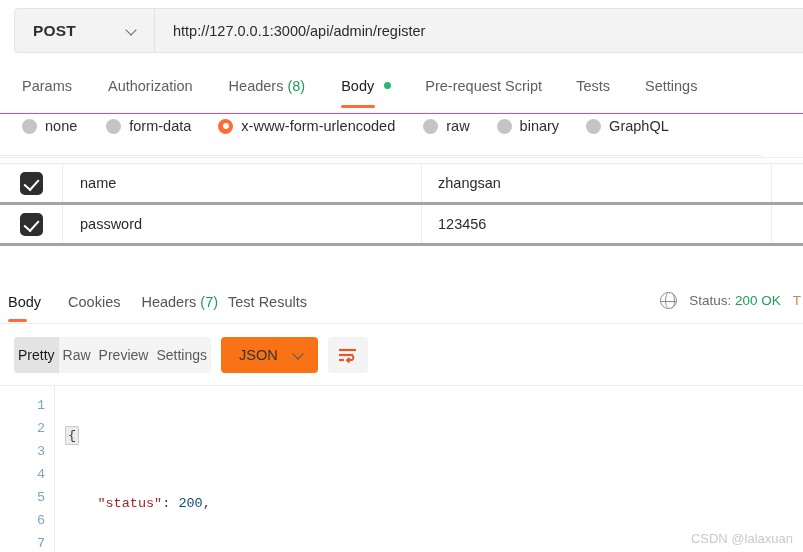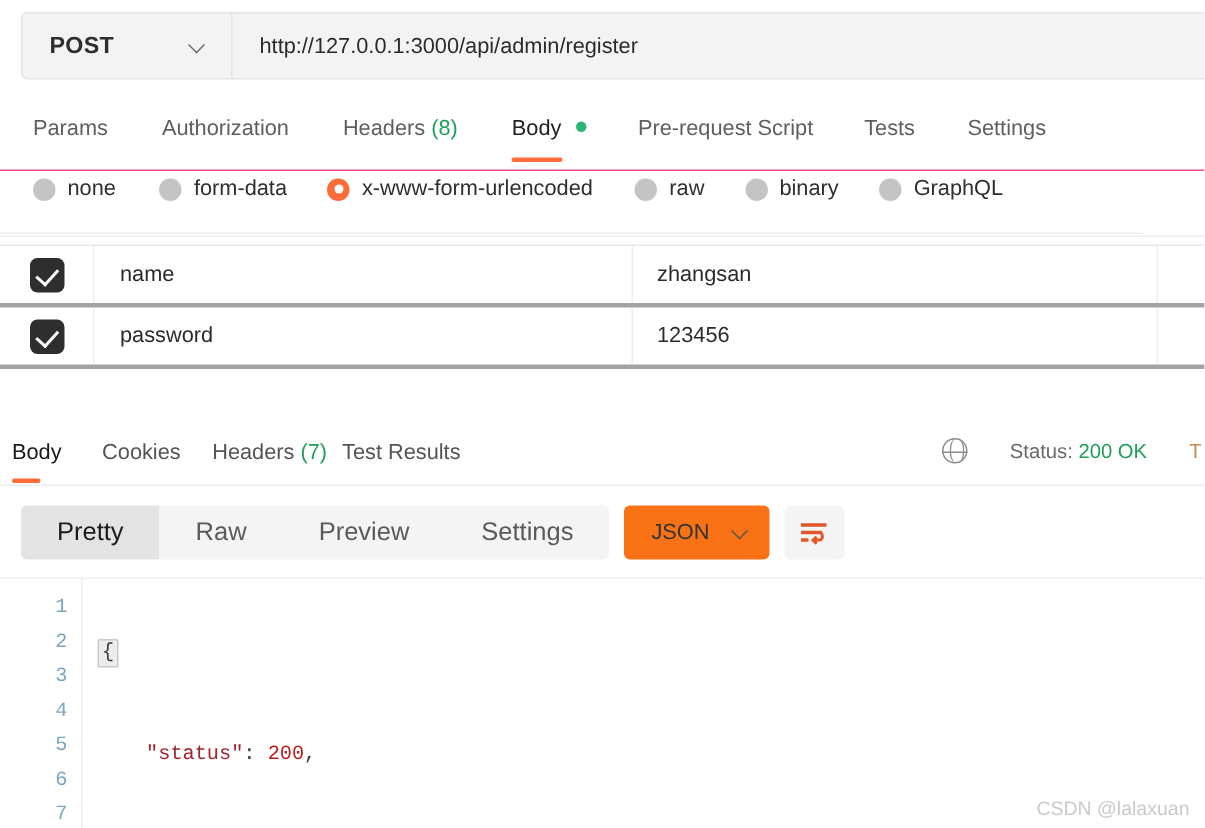--- a/index.html
+++ b/index.html
@@ -141,21 +141,21 @@
   }
   .rstab.active { color: #1a1a1a; }
   .rstab .ul {
     position: absolute; left: 0; right: 14px; bottom: 0;
     height: 3px; background: #ff6c37; border-radius: 2px; display: none;
   }
   .rstab.active .ul { display: block; }
 
   .statusbar {
     position: absolute; right: 0; top: 4px;
-    display: flex; align-items: center; gap: 28px;
+    display: flex; align-items: center; gap: 12px;
     font-size: 13.5px; color: #6a6a6a;
     padding-right: 2px;
   }
   .globe {
     width: 17px; height: 17px; border-radius: 50%;
     border: 1.3px solid #8c8c8c; position: relative; flex: 0 0 17px;
   }
   .globe::before {
     content: ""; position: absolute; left: 50%; top: -1.3px; bottom: -1.3px;
     width: 8px; margin-left: -4px;
@@ -172,22 +172,22 @@
   
   .viewbar {
     position: absolute; left: 14px; top: 337px;
     display: flex; align-items: center; gap: 10px;
   }
   .segmented {
     display: flex; background: #f4f4f4; border-radius: 4px; overflow: hidden;
     height: 36px; align-items: stretch;
   }
   .seg {
-    display: flex; align-items: center; padding: 0 24px;
-    font-size: 17px; color: #5a5a5a; cursor: pointer;
+    display: flex; align-items: center; padding: 0 4px;
+    font-size: 14px; color: #5a5a5a; cursor: pointer;
   }
   .seg.active { background: #e3e3e3; color: #1c1c1c; }
   .fmtbox {
     display: flex; align-items: center; gap: 16px;
     height: 36px; padding: 0 14px 0 18px;
     background: #f97316; border-radius: 4px;
     font-size: 14.5px; color: #333; cursor: pointer;
   }
   .chev2 { width: 10px; height: 10px; position: relative; }
   .chev2::before {
@@ -216,21 +216,21 @@
     color: #7ba7bf; user-select: none;
     border-right: 1px solid #ededed;
   }
   .gutter div { height: 23px; line-height: 23px; }
   .code {
     flex: 1; padding-top: 8px; padding-left: 10px;
     white-space: pre; position: relative;
   }
   .code .ln { height: 23px; line-height: 23px; }
   .k { color: #a3252b; }
-  .n { color: #b91c1c; }
+  .n { color: #0c4a6e; }
   .p { color: #3b3b3b; }
   .brace {
     display: inline-block; color: #3b3b3b;
     background: #ececec; border: 1px solid #c9c9c9;
     padding: 0 2px; line-height: 17px; border-radius: 1px;
   }
 
   .watermark {
     position: absolute; right: 10px; bottom: 6px;
     font-size: 13px; color: #c9c9c9;

